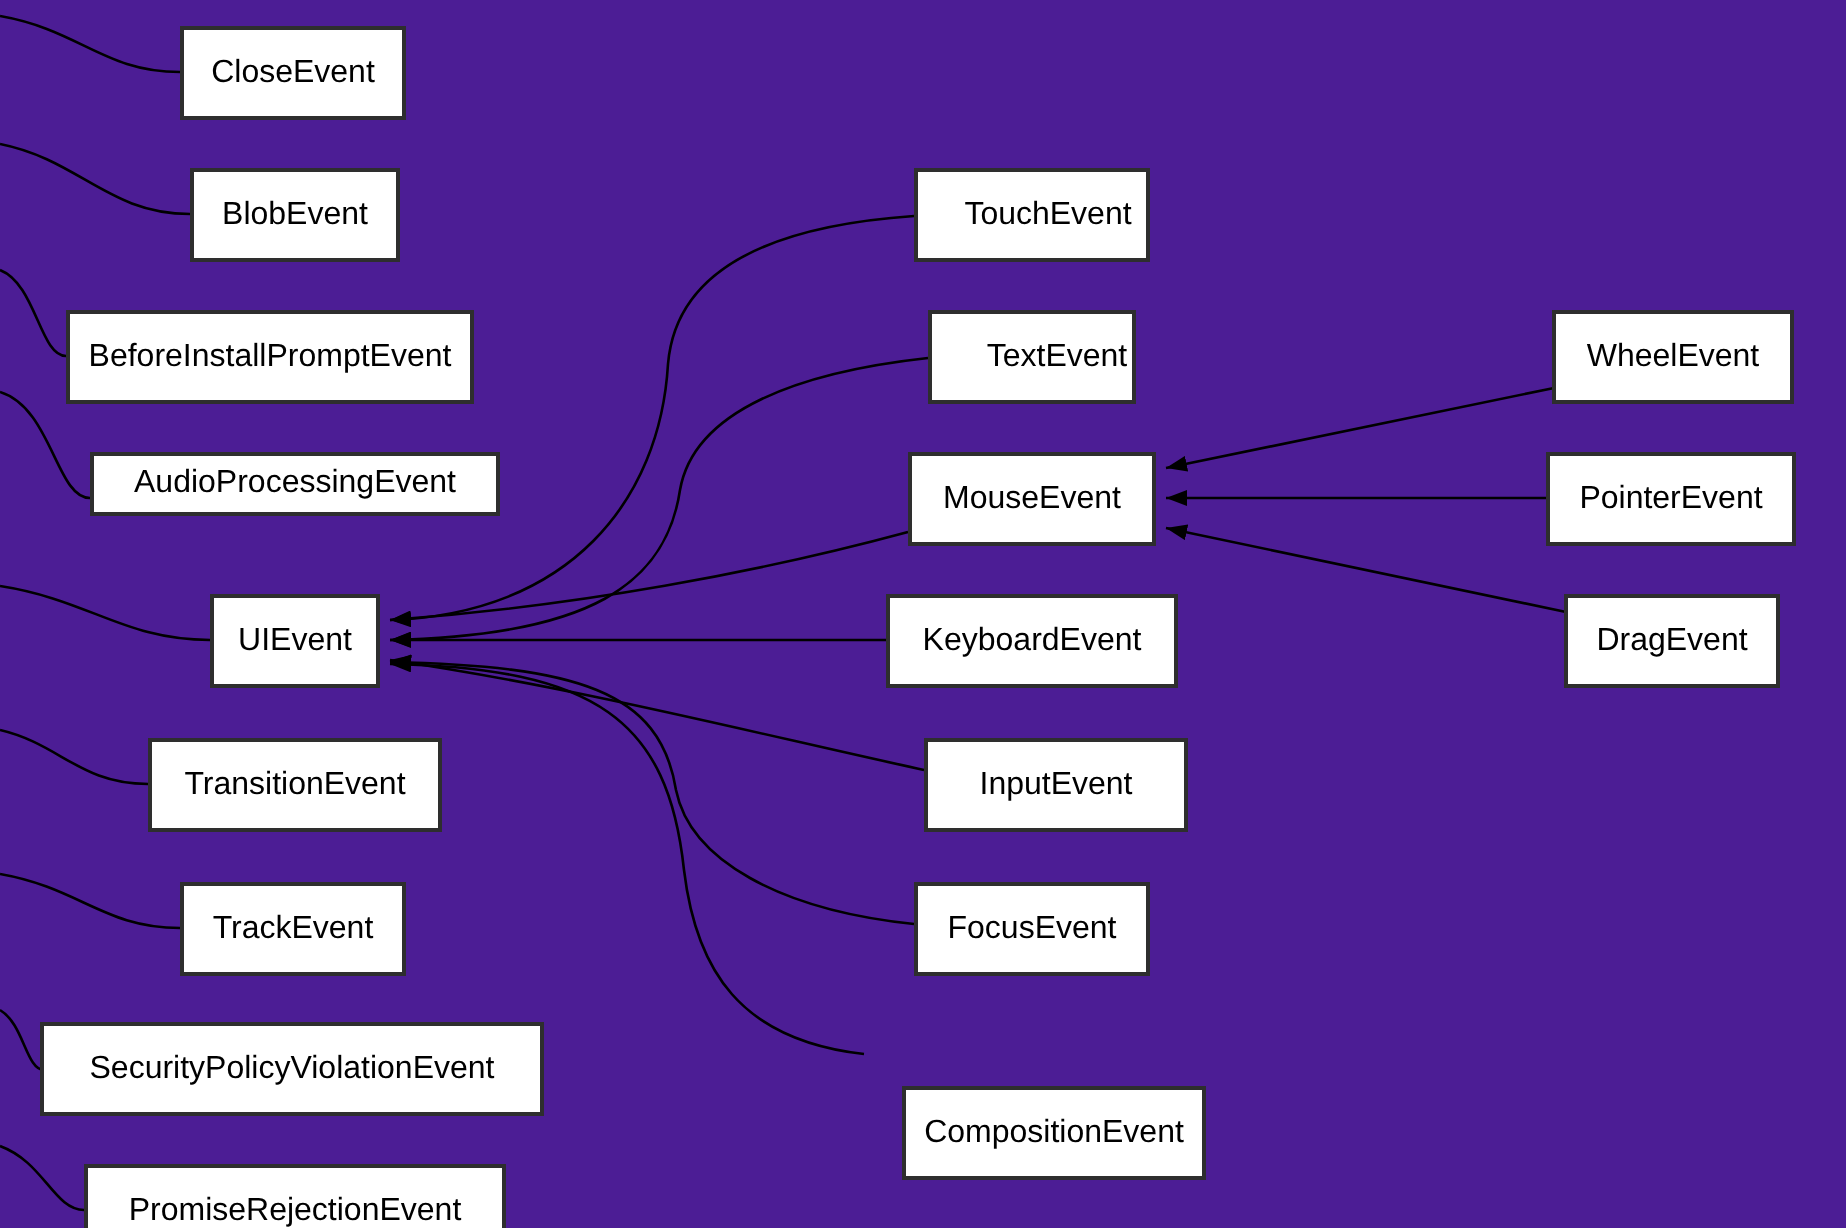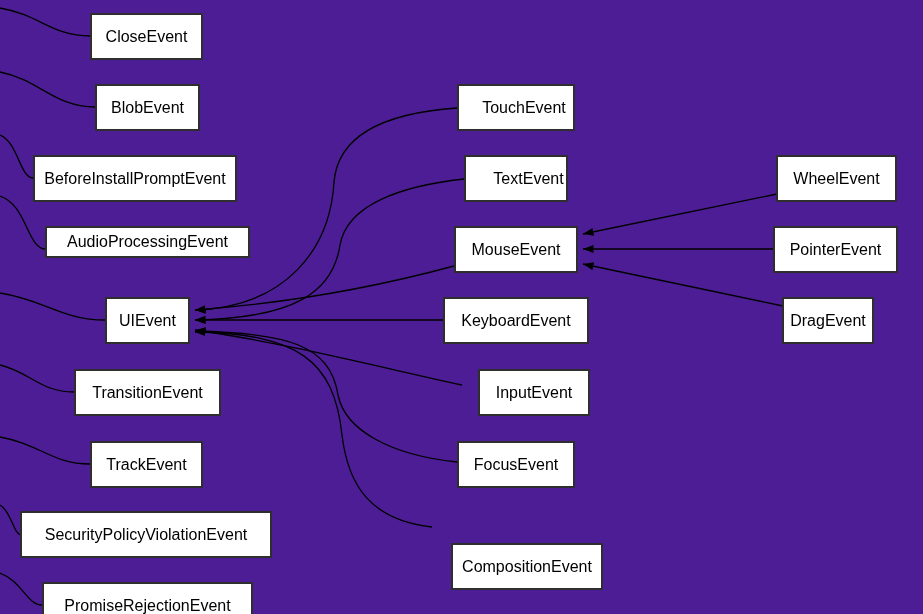--- a/index.html
+++ b/index.html
@@ -106,32 +106,32 @@
       </div>
       <div class="node" style="left: 464px; top: 155px; width: 104px; height: 47px; padding-left: 25px;">
         <span>TextEvent</span>
       </div>
       <div class="node" style="left: 454px; top: 226px; width: 124px; height: 47px;">
         <span>MouseEvent</span>
       </div>
       <div class="node" style="left: 443px; top: 297px; width: 146px; height: 47px;">
         <span>KeyboardEvent</span>
       </div>
-      <div class="node" style="left: 478px; top: 369px; width: 112px; height: 47px;">
+      <div class="node" style="left: 462px; top: 369px; width: 132px; height: 47px;">
         <span>InputEvent</span>
       </div>
       <div class="node" style="left: 457px; top: 441px; width: 118px; height: 47px;">
         <span>FocusEvent</span>
       </div>
       <div class="node" style="left: 451px; top: 512px; width: 152px; height: 47px; margin-top: 31px;">
         <span>CompositionEvent</span>
       </div>
       <div class="node" style="left: 776px; top: 155px; width: 121px; height: 47px;">
         <span>WheelEvent</span>
       </div>
       <div class="node" style="left: 773px; top: 226px; width: 125px; height: 47px;">
         <span>PointerEvent</span>
       </div>
-      <div class="node" style="left: 782px; top: 297px; width: 92px; height: 47px;">
+      <div class="node" style="left: 782px; top: 297px; width: 108px; height: 47px;">
         <span>DragEvent</span>
       </div>
     </div>
 </div>
 
 </body></html>

